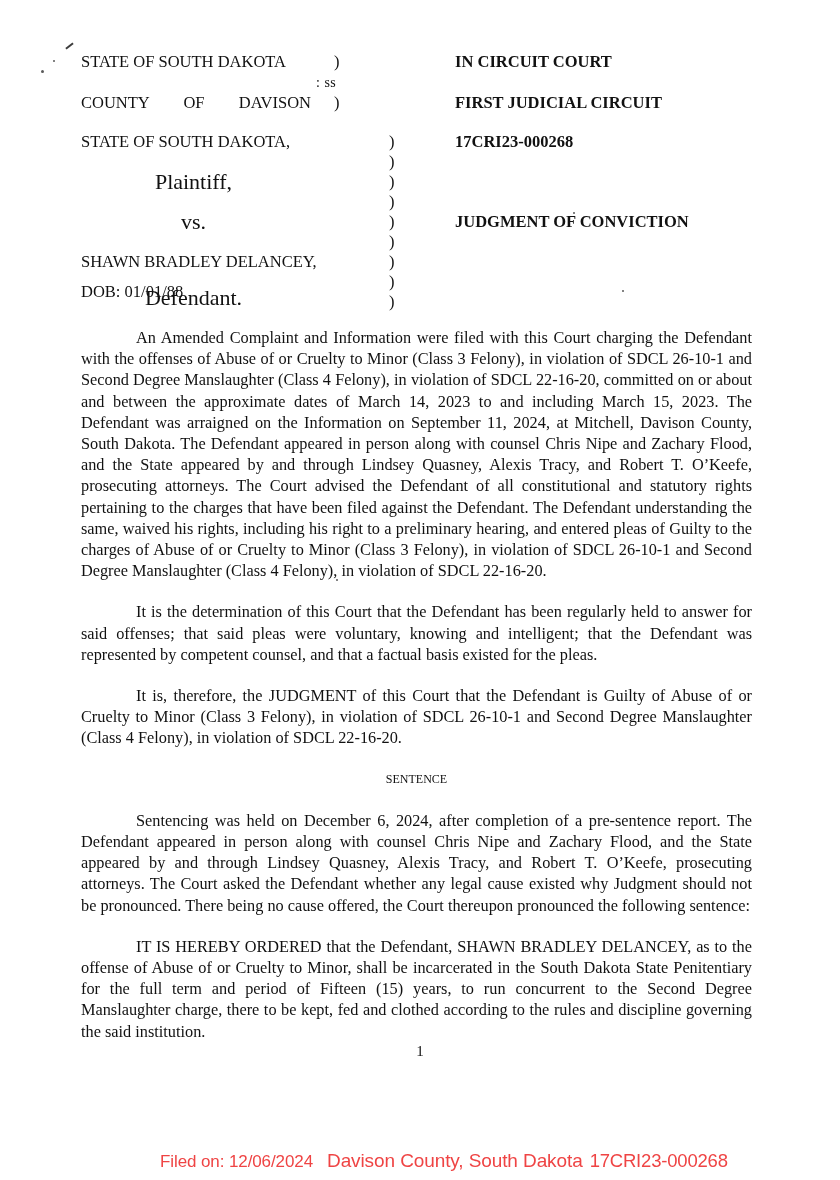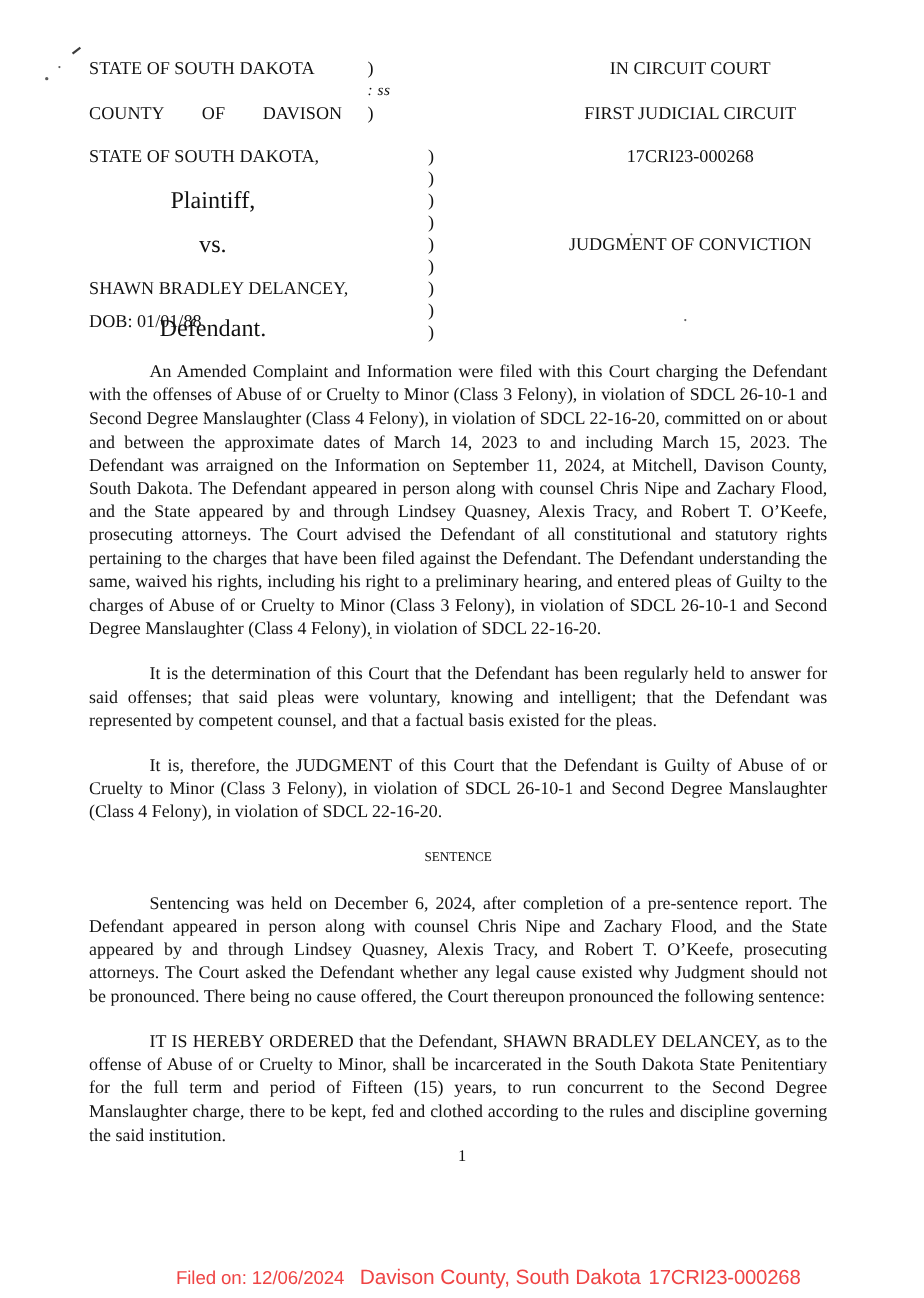--- a/index.html
+++ b/index.html
@@ -45,30 +45,30 @@
   }
   .cap-line {
     position: absolute;
     font-size: 16.5px;
     line-height: 20px;
     white-space: nowrap;
   }
   .cap-left   { left: 81px; }
   .cap-paren1 { left: 334px; }
   .cap-paren2 { left: 389px; }
-  .cap-ss     { left: 334px; font-size: 14px; letter-spacing: .5px; font-style: italic; }
+  .cap-ss     { left: 316px; font-size: 14px; letter-spacing: .5px; }
 
   .cap-right {
     position: absolute;
     left: 455px;
     width: 345px;
-    text-align: center;
     font-size: 16.5px;
     line-height: 20px;
     white-space: nowrap;
+    font-weight: bold;
   }
 
   .cap-center-label {
     position: absolute;
     left: 71px;
     width: 245px;
     text-align: center;
     font-size: 22px;
     line-height: 20px;
   }

